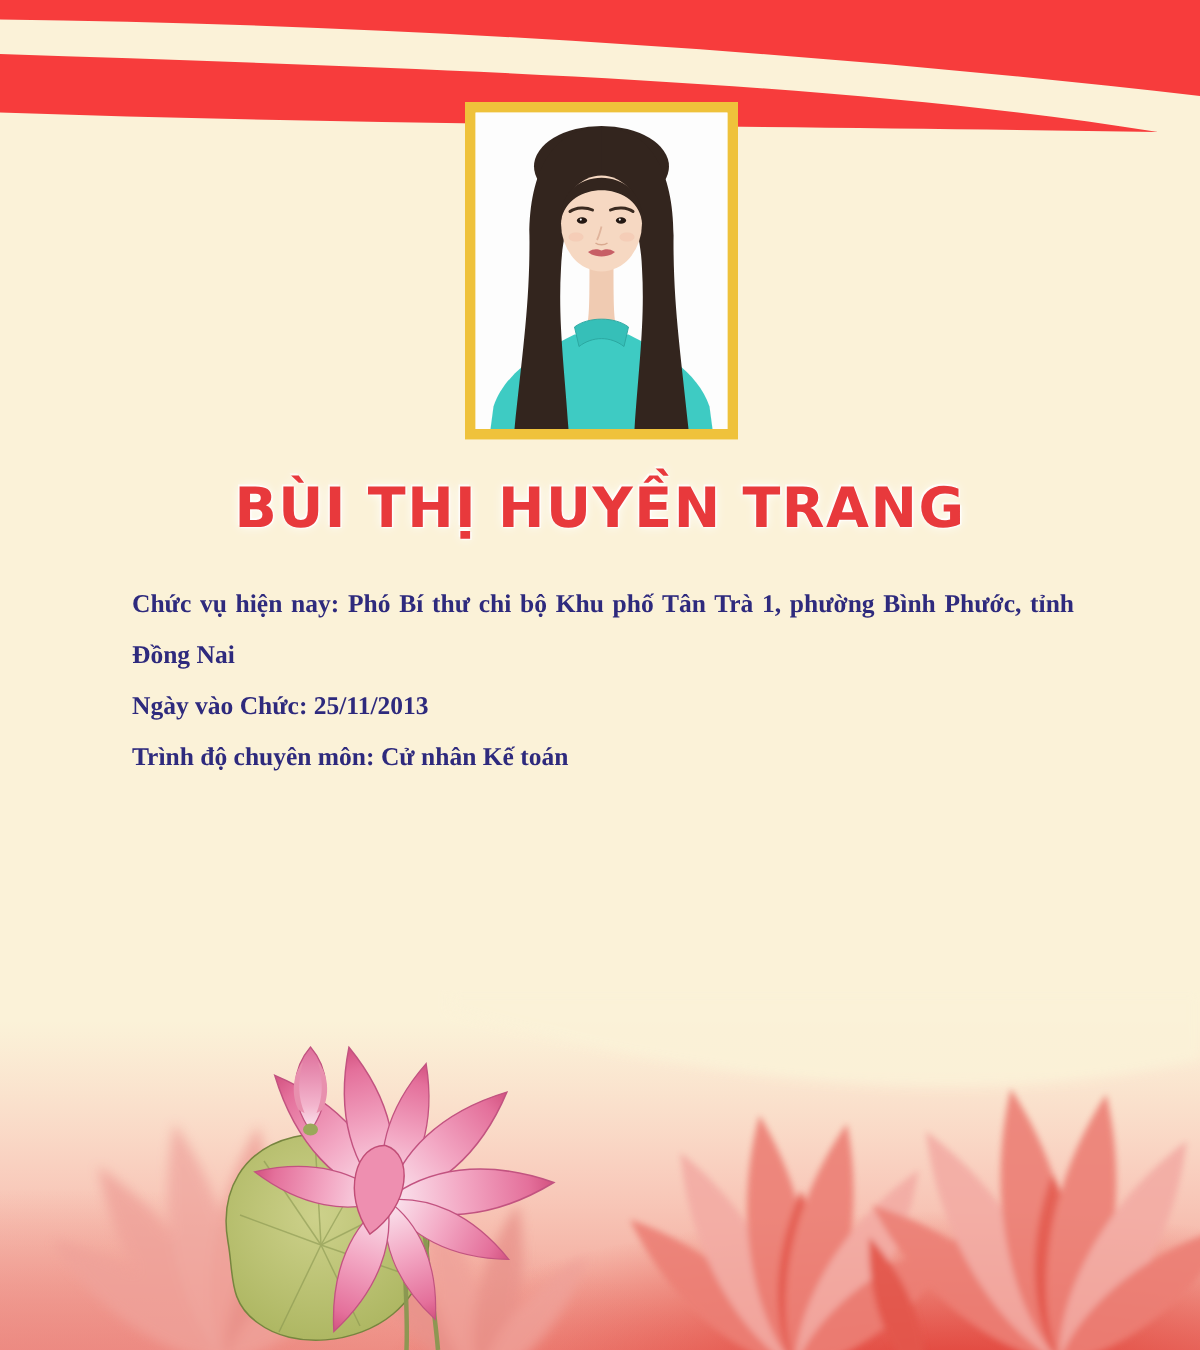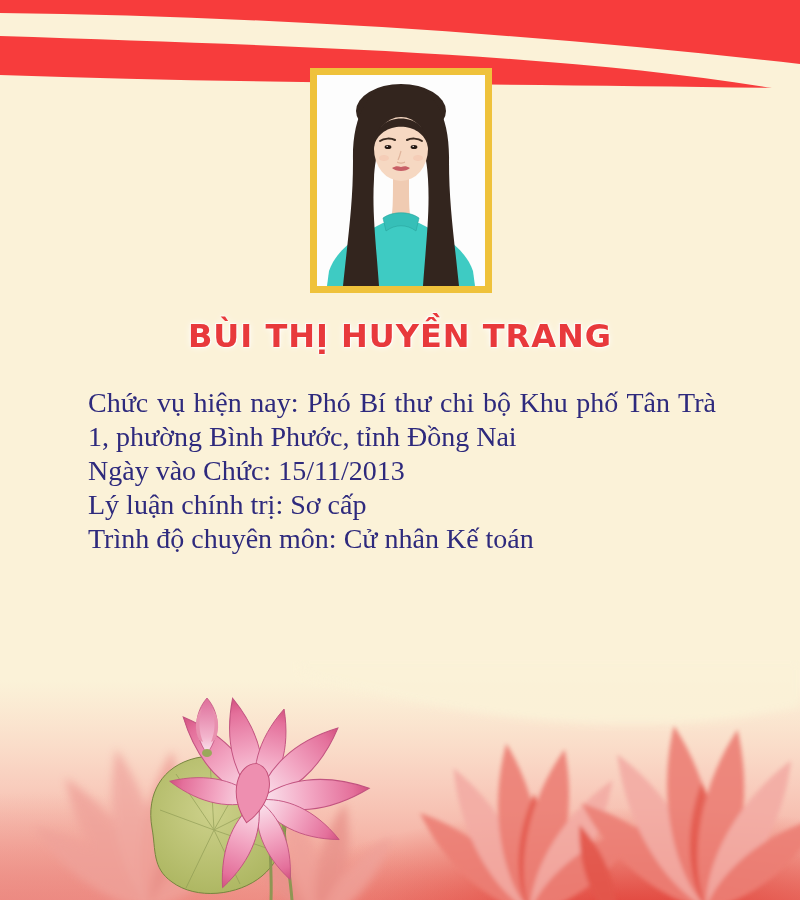--- a/index.html
+++ b/index.html
@@ -19,30 +19,30 @@
     width:168px;height:211px;
     border:7px solid var(--gold,#EFC23B);
     background:#FDFDFD;
   }
   .photo-frame svg{display:block;width:168px;height:211px;}
   
   .name{
     position:absolute;top:317px;left:0;width:800px;
     margin:0;text-align:center;
     font-family:"DejaVu Sans","Liberation Sans",sans-serif;
-    font-size:32px;font-weight:800;letter-spacing:1px;
+    font-size:37px;font-weight:800;letter-spacing:1px;
     color:var(--name-red,#E8393C);
     text-shadow:0 0 2px #FFFFFF,0 0 7px rgba(255,255,255,.95),
                 1px 1px 0 rgba(255,255,255,.7),-1px -1px 0 rgba(255,255,255,.7);
   }
   
   .fields{
     position:absolute;left:88px;right:84px;top:386px;
     color:var(--text-navy,#2E2A7D);
-    font-size:28px;font-weight:normal;line-height:34px;
+    font-size:17px;font-weight:bold;line-height:34px;
   }
   .fields p{margin:0;text-align:justify;}
   
   .bottom-art{position:absolute;left:0;bottom:0;width:800px;height:240px;}
   .bottom-art svg{display:block;width:800px;height:240px;}
 </style>
 </head>
 <body>
 
 <div class="canvas">
@@ -87,25 +87,24 @@
     </svg>
   </div>
 
   <h1 class="name">BÙI THỊ HUYỀN TRANG</h1>
 
   <div class="fields">
 
       <p class="field"><span>Chức vụ hiện nay: </span><span>Phó Bí thư chi bộ Khu phố Tân Trà 1, phường Bình Phước, tỉnh Đồng Nai</span></p>
 
 
-      <p class="field"><span>Ngày vào Chức: </span><span>15/11/2013</span></p>
-
-
-
-      <p class="field"><span>Lý luận chính trị: </span><span>Sơ cấp</span></p>
+      <p class="field"><span>Ngày vào Chức: </span><span>25/11/2013</span></p>
+
+
+
 
       <p class="field"><span>Trình độ chuyên môn: </span><span>Cử nhân Kế toán</span></p>
     </div>
 
   <div class="bottom-art">
     <svg viewBox="0 0 800 240" aria-hidden="true">
       <defs>
         <linearGradient id="washV" x1="0" y1="0" x2="0" y2="1">
           <stop offset="0%" stop-color="#F9C1B9" stop-opacity="0"></stop>
           <stop offset="45%" stop-color="#F7B3AB" stop-opacity="0.55"></stop>

